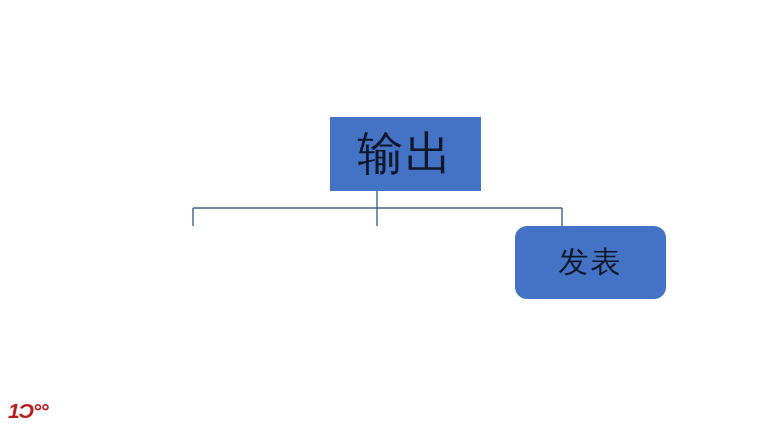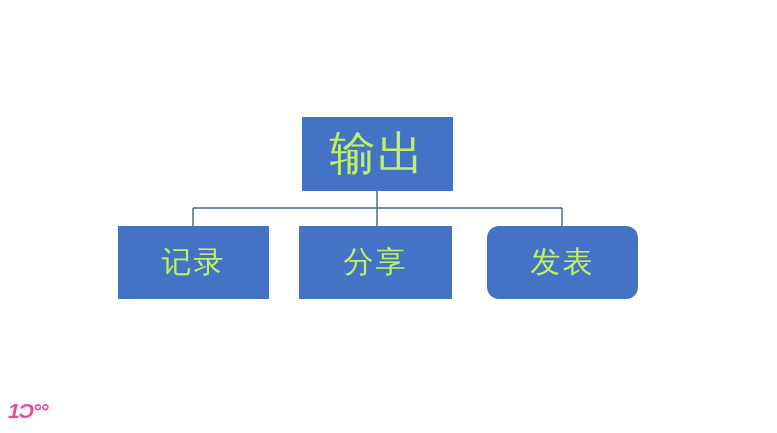--- a/index.html
+++ b/index.html
@@ -11,27 +11,28 @@
   .canvas {
     position: relative;
     width: 777px;
     height: 433px;
     background: #ffffff;
     overflow: hidden;
   }
   .node {
     position: absolute;
     background: #4472C4;
-    color: #bef264;
+    color: #0f172a;
     display: flex;
     align-items: center;
     justify-content: center;
     text-align: center;
     letter-spacing: 2px;
     user-select: none;
+    margin-left: 28px;
   }
   .node.root {
     left: 302px;
     top: 117px;
     width: 151px;
     height: 74px;
     font-size: 46px;
   }
   .node.child {
     top: 226px;
@@ -49,21 +50,21 @@
     height: 433px;
     pointer-events: none;
   }
   .watermark {
     position: absolute;
     left: 8px;
     top: 399px;
     display: flex;
     align-items: baseline;
     gap: 6px;
-    color: #ec4899;
+    color: #b91c1c;
     font-weight: 700;
     user-select: none;
   }
   .watermark .logo {
     font-size: 21px;
     font-style: italic;
     letter-spacing: -1px;
   }
   .watermark .wm-text {
     font-size: 19px;
@@ -79,27 +80,21 @@
     <path d="M377,191 V226" stroke="#41618E" stroke-width="1.4" fill="none"></path>
     <path d="M193,208 H562" stroke="#41618E" stroke-width="1.4" fill="none"></path>
     <path d="M193,208 V226" stroke="#41618E" stroke-width="1.4" fill="none"></path>
     <path d="M562,208 V226" stroke="#41618E" stroke-width="1.4" fill="none"></path>
   </svg>
 
   <div class="node root">
     <span>输出</span>
   </div>
 
-  <div class="node child c0">
-    <span>记录</span>
-  </div>
 
-  <div class="node child c1">
-    <span>分享</span>
-  </div>
 
   <div class="node child c2">
     <span>发表</span>
   </div>
 
   <div class="watermark">
     <span class="logo">1Ɔ°°</span>
   </div>
 
 </div>

